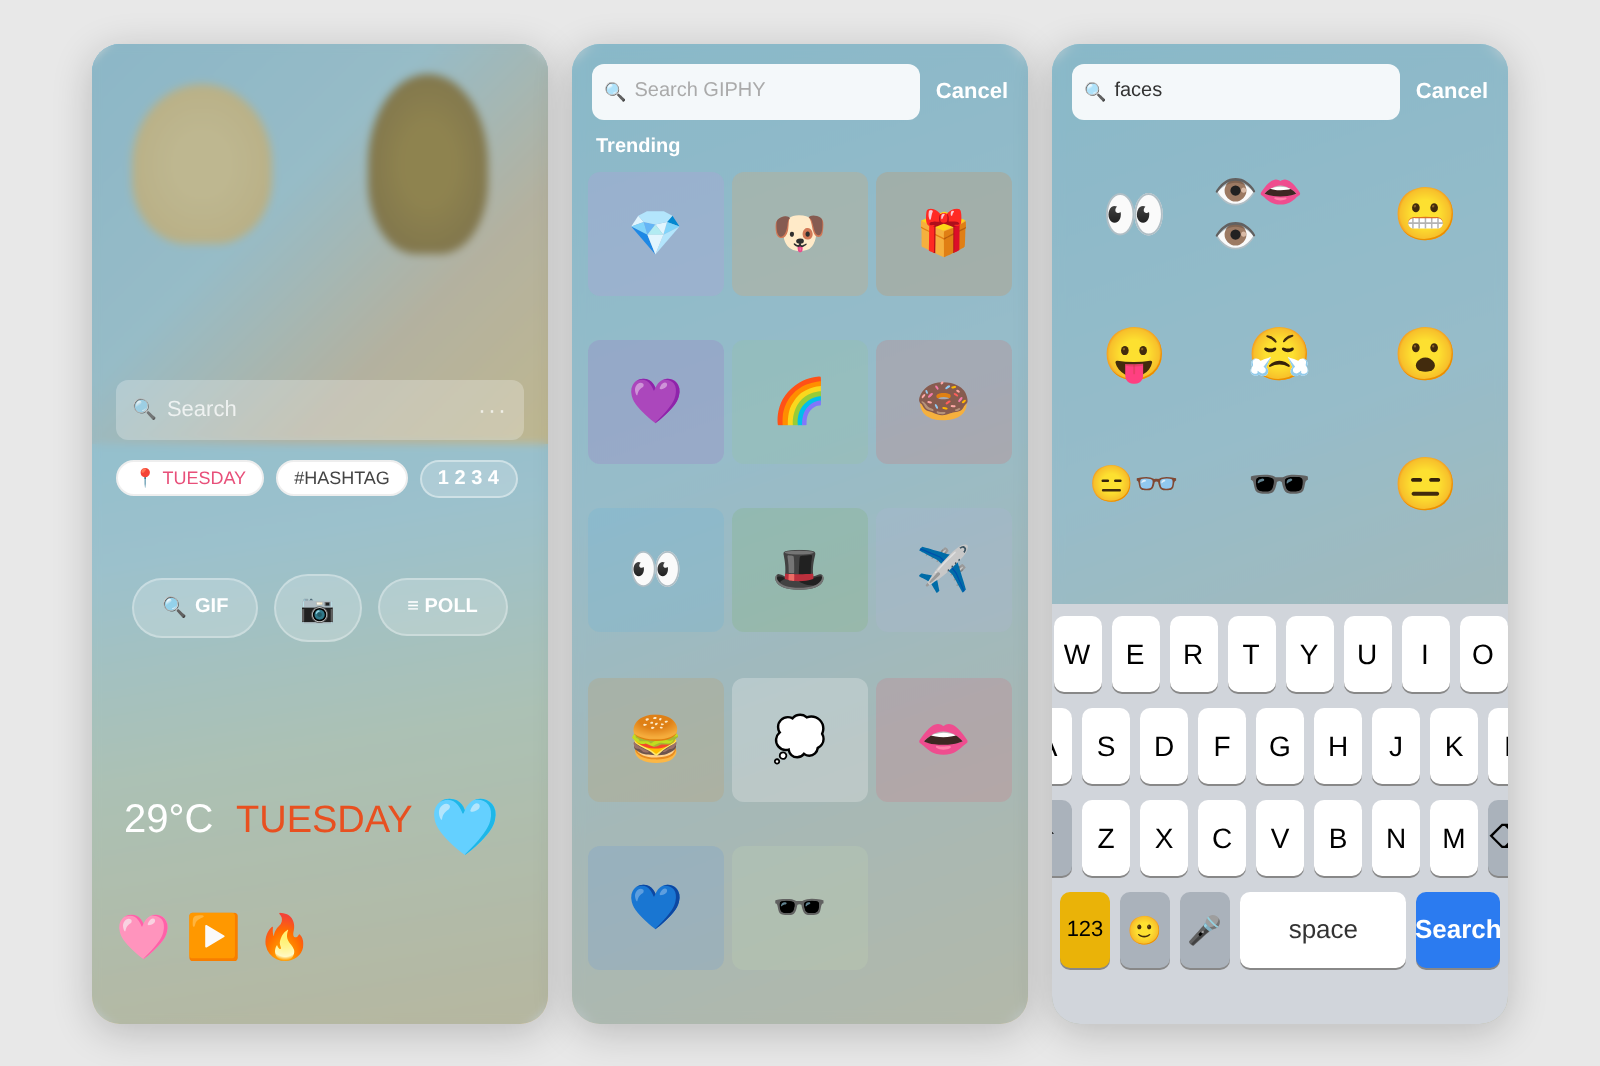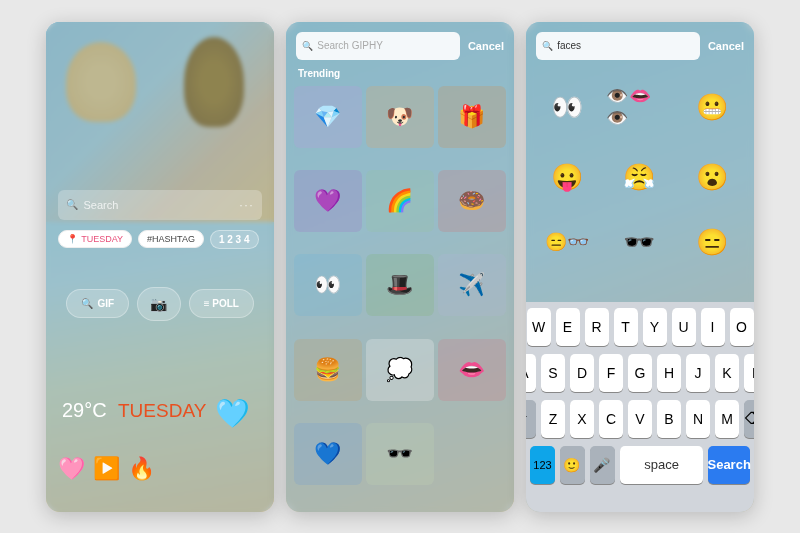--- a/index.html
+++ b/index.html
@@ -331,21 +331,21 @@
       font-size: 13px;
       color: #333;
     }
     .key.search-key {
       background: #2b7bf0;
       color: white;
       font-size: 13px;
       font-weight: 600;
       flex: 2;
     }
-    .key.num-key { flex: 1.2; background: #0ea5e9; font-size: 11px; }
+    .key.num-key { flex: 1.2; background: #eab308; font-size: 11px; }
     .key.emoji-key { flex: 1.2; background: #aab2bb; }
     .key.mic-key { flex: 1.2; background: #aab2bb; }
     .key.delete-key { flex: 1.4; background: #aab2bb; font-size: 16px; }
     .key.shift-key { flex: 1.8; background: #aab2bb; }
 
     .keyboard-bottom {
       display: flex;
       gap: 5px;
       padding: 0 4px;
       align-items: center;

